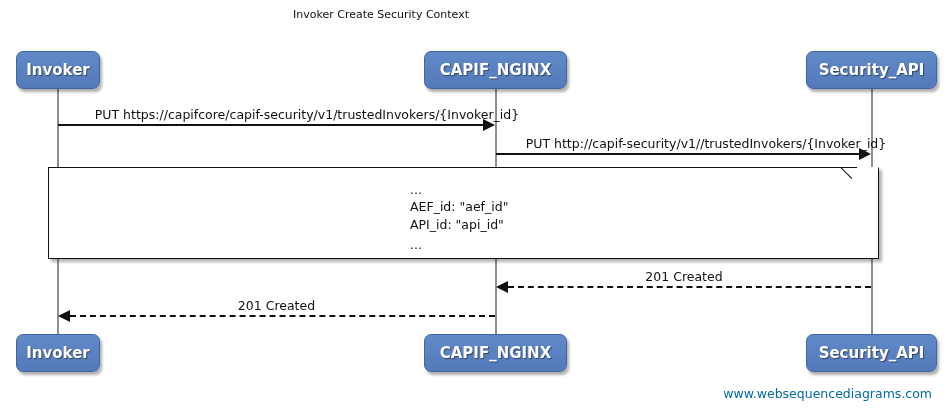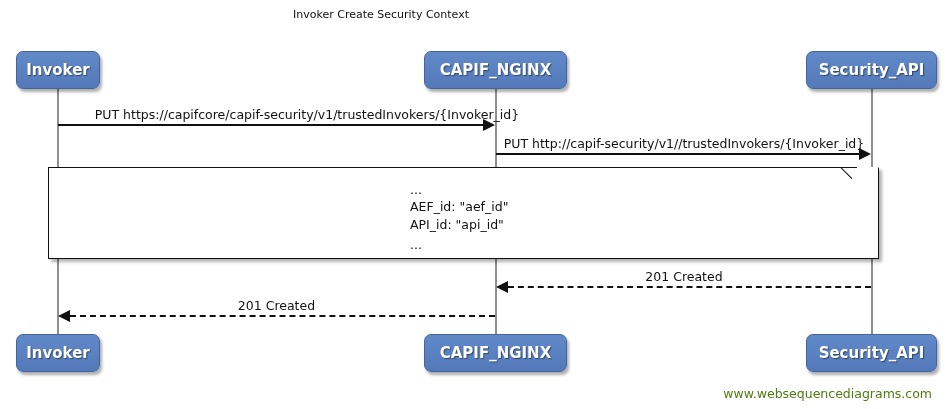--- a/index.html
+++ b/index.html
@@ -115,21 +115,21 @@
     font-size: 12.5px;
     color: #111111;
     line-height: 18px;
     white-space: pre;
   }
   .footer {
     position: absolute;
     right: 18px;
     bottom: 8px;
     font-size: 12.5px;
-    color: #4d7c0f;
+    color: #0369a1;
     white-space: nowrap;
   }
 </style>
 </head>
 <body>
 
 <div id="diagram">
 
   <div class="title">Invoker Create Security Context</div>
 
@@ -138,21 +138,21 @@
   <div class="lifeline" style="left:871px; top:89px; height:246px;"></div>
 
   <div class="participant" style="left:16px; top:51px; width:84px;">Invoker</div>
   <div class="participant" style="left:424px; top:51px; width:143px;">CAPIF_NGINX</div>
   <div class="participant" style="left:806px; top:51px; width:131px;">Security_API</div>
 
   <div class="msg-label" style="left:57px; top:107px; width:500px;">PUT https://capifcore/capif-security/v1/trustedInvokers/{Invoker_id}</div>
   <div class="msg-line" style="left:58px; top:124px; width:425px;"></div>
   <div class="arrowhead right" style="left:483px; top:119px;"></div>
 
-  <div class="msg-label" style="left:496px; top:136px; width:376px;">PUT http://capif-security/v1//trustedInvokers/{Invoker_id}</div>
+  <div class="msg-label" style="left:496px; top:136px; width:376px;padding-left:22px;">PUT http://capif-security/v1//trustedInvokers/{Invoker_id}</div>
   <div class="msg-line" style="left:496px; top:153px; width:363px;"></div>
   <div class="arrowhead right" style="left:859px; top:148px;"></div>
 
   <div class="note" style="left:48px; top:167px; width:831px; height:92px;">
     <div class="note-fold" style="right:-1px; top:-1px;"></div>
     <div class="note-fold-line" style="right:21px; top:-1px;"></div>
     <div class="note-text" style="left:361px; top:13px;">...</div>
     <div class="note-text" style="left:361px; top:30px;">AEF_id: "aef_id"</div>
     <div class="note-text" style="left:361px; top:48px;">API_id: "api_id"</div>
     <div class="note-text" style="left:361px; top:68px;">...</div>

